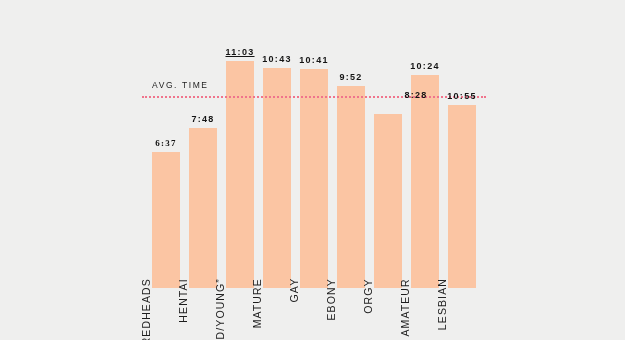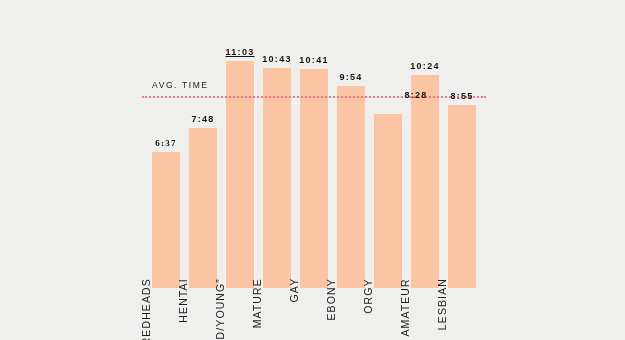--- a/index.html
+++ b/index.html
@@ -152,39 +152,39 @@
             <span class="bar-label">MATURE</span>
           </div>
         </div>
         <div class="bar-col">
           <div class="bar-value" style="bottom: 223px; margin-top: 24px;">10:41</div>
           <div class="bar-rect" style="height: 219px; background: rgb(251, 197, 163);">
             <span class="bar-label">GAY</span>
           </div>
         </div>
         <div class="bar-col">
-          <div class="bar-value" style="bottom: 206px;">9:54</div>
+          <div class="bar-value" style="bottom: 206px;">9:52</div>
           <div class="bar-rect" style="height: 202px; background: rgb(251, 197, 163);">
             <span class="bar-label">EBONY</span>
           </div>
         </div>
         <div class="bar-col">
           <div class="bar-value" style="bottom: 188px; margin-left: 28px;">8:28</div>
           <div class="bar-rect" style="height: 174px; background: rgb(251, 197, 163);">
             <span class="bar-label">ORGY</span>
           </div>
         </div>
         <div class="bar-col">
           <div class="bar-value" style="bottom: 217px; margin-top: 10px;">10:24</div>
           <div class="bar-rect" style="height: 213px; background: rgb(251, 197, 163);">
             <span class="bar-label">AMATEUR</span>
           </div>
         </div>
         <div class="bar-col">
-          <div class="bar-value" style="bottom: 187px;">8:55</div>
+          <div class="bar-value" style="bottom: 187px;">10:55</div>
           <div class="bar-rect" style="height: 183px; background: rgb(251, 197, 163);">
             <span class="bar-label">LESBIAN</span>
           </div>
         </div>
       </div>
 
     <div id="avg-line" style="top: 46.1638px; border-top-color: rgb(240, 116, 140);"></div>
     <div id="avg-label" style="top: 30.1638px;">AVG. TIME</div>
 
   </div>

